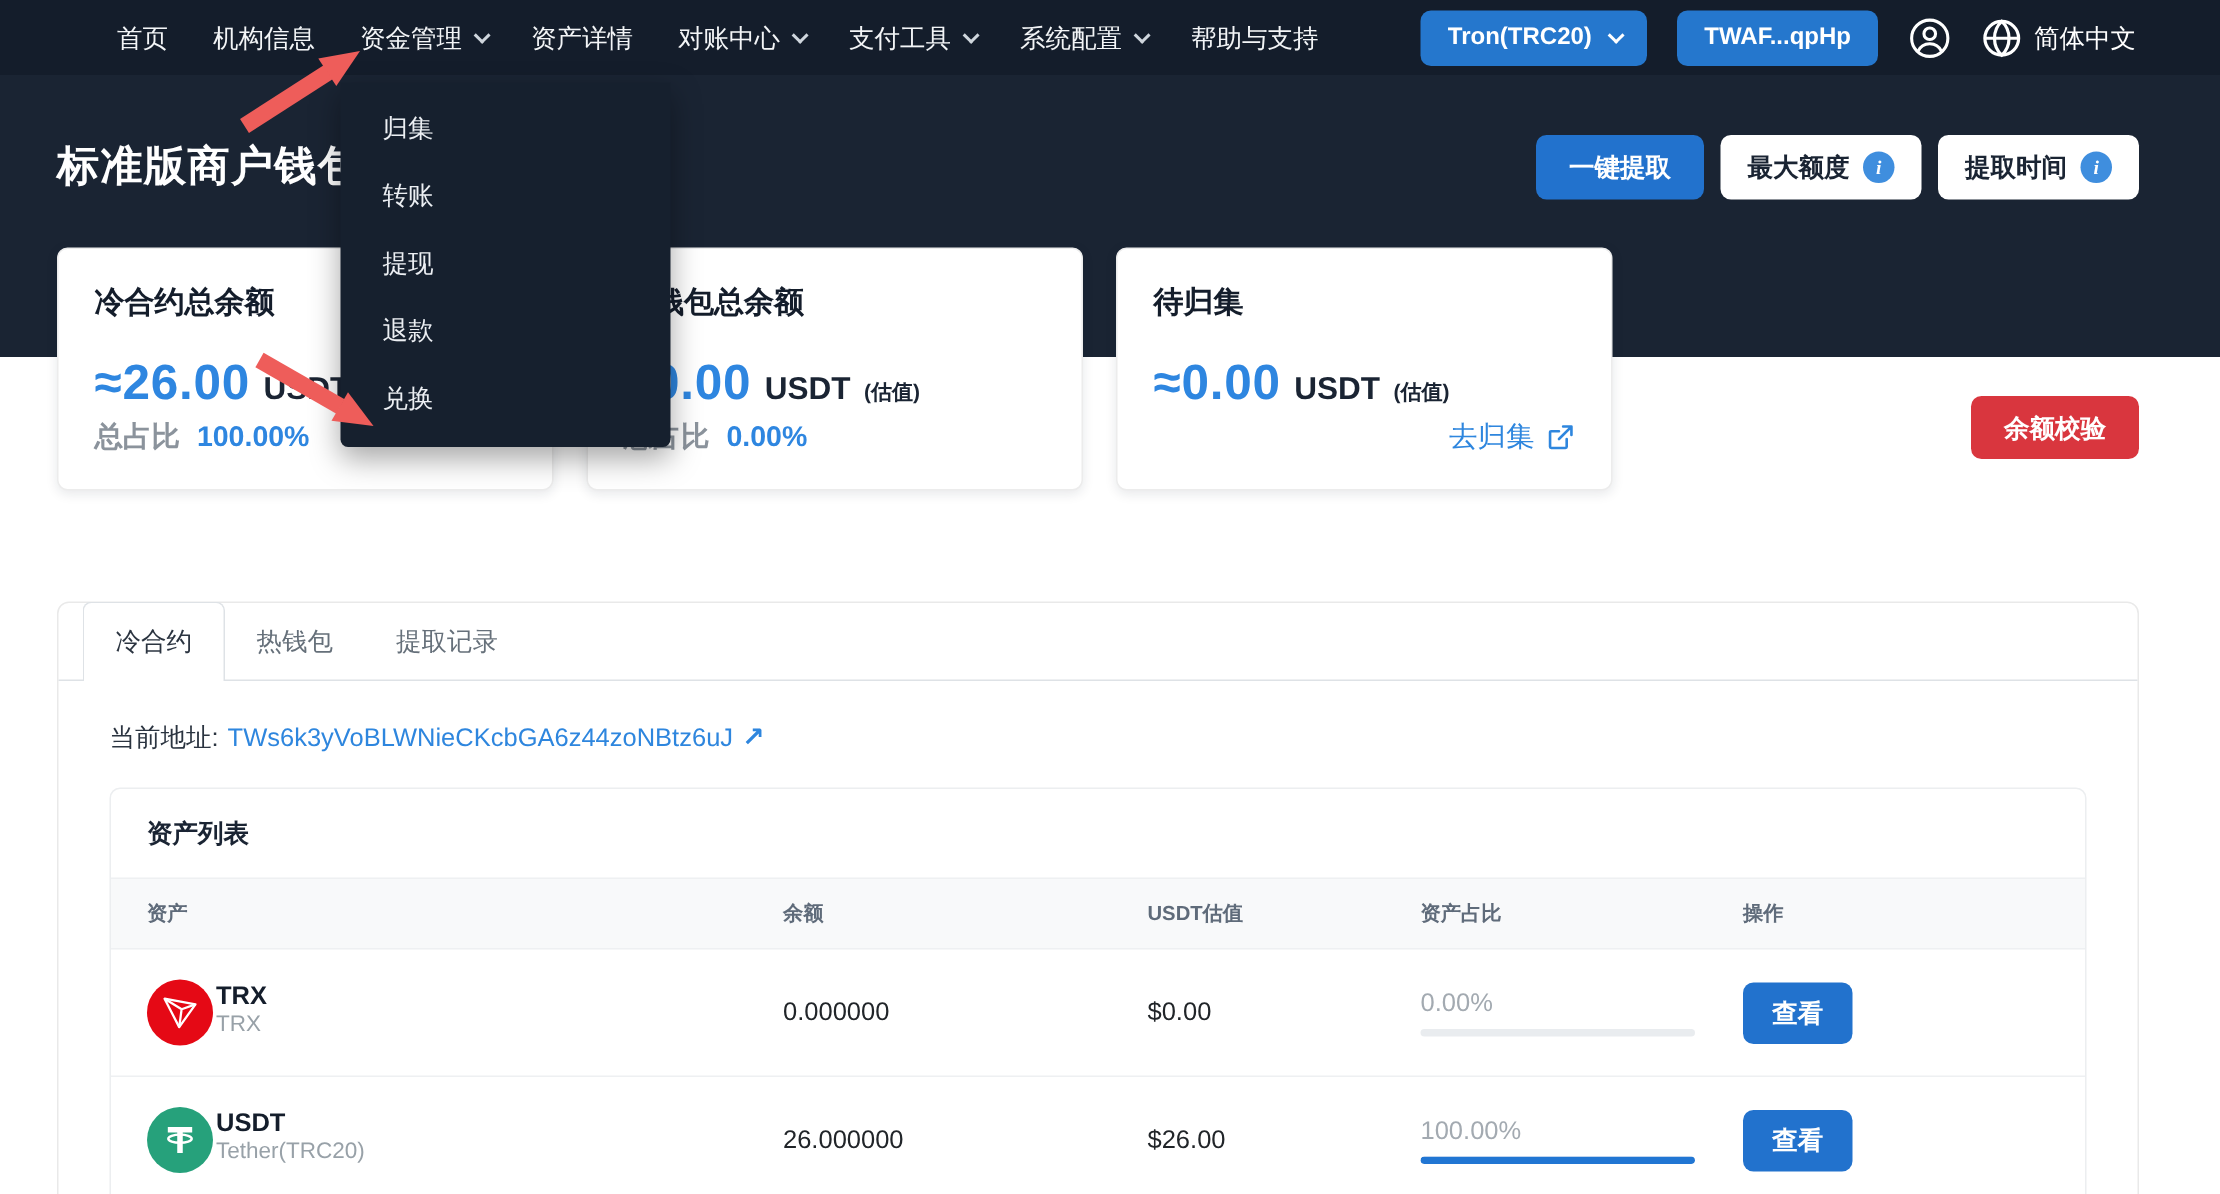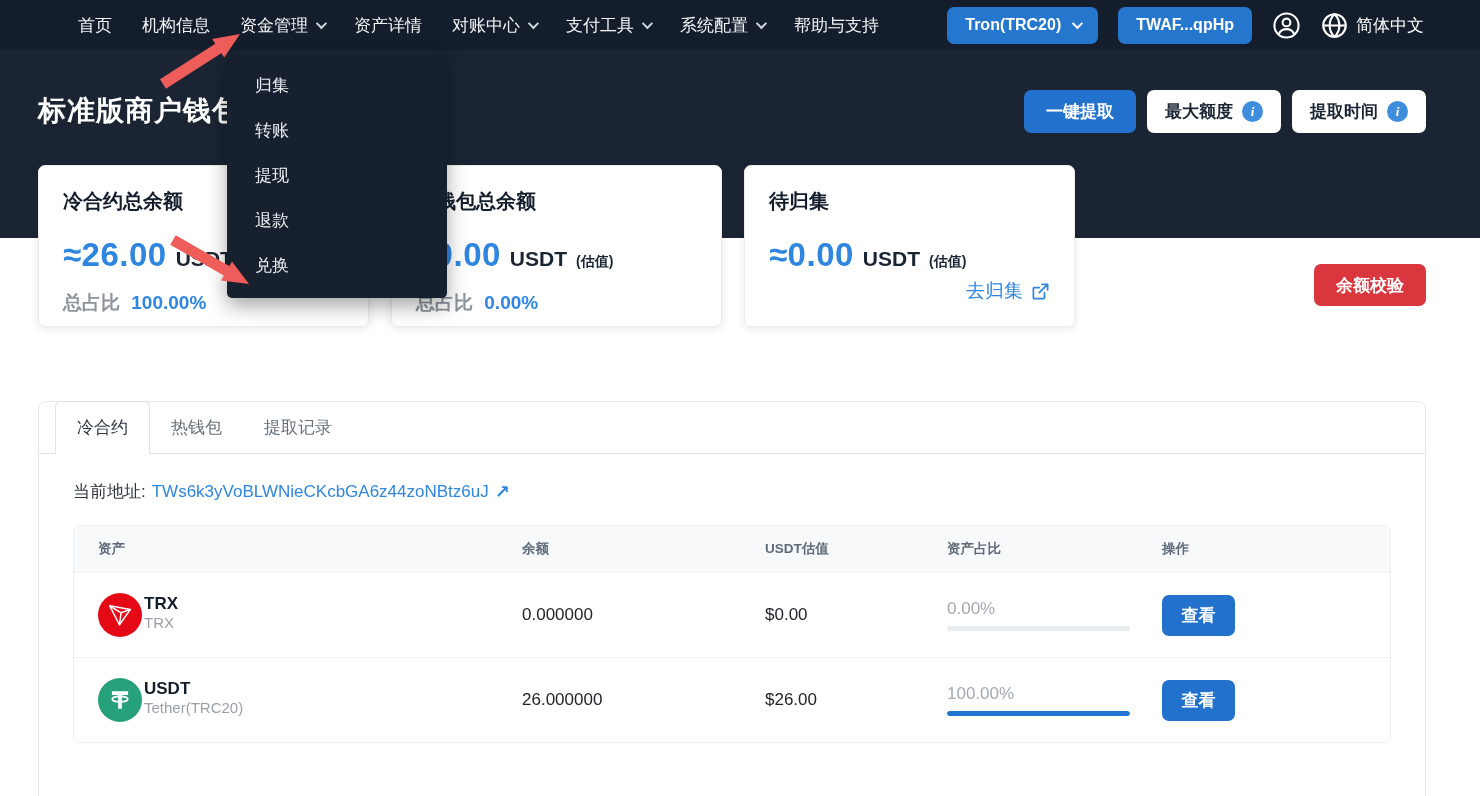--- a/index.html
+++ b/index.html
@@ -42,21 +42,21 @@
   
   .cards-row { position:absolute; left:38px; top:165px; width:1037px; z-index:6;
     display:grid; grid-template-columns:1fr 1fr 1fr; gap:22px; }
   .sum-card { background:#fff; border:1px solid #ececec; border-radius:7px; height:162px;
     box-shadow:0 2px 8px rgba(20,30,50,.10); padding:22px 24px; position:relative; }
   .sum-title { font-size:20px; font-weight:700; color:#141d2b; }
   .sum-value-row { margin-top:18px; display:flex; align-items:baseline; gap:9px; }
   .sum-value { font-size:33px; font-weight:700; color:#2e86e0; letter-spacing:.5px; }
   .sum-unit { font-size:21px; font-weight:700; color:#1a2433; }
   .sum-note { font-size:14px; font-weight:700; color:#1a2433;margin-top:20px; }
-  .sum-footer { margin-top:16px; font-size:19px; }
+  .sum-footer { margin-top:4px; font-size:19px; }
   .sum-footer .lbl { color:#8b939c; font-weight:600; }
   .sum-footer .val { color:#2e86e0; font-weight:700; margin-left:6px; }
   .sum-link { position:absolute; right:24px; bottom:22px; color:#2e86de; font-size:19px;
     font-weight:500; display:flex; align-items:center; gap:8px; cursor:pointer;margin-top:12px; }
 
   .verify-btn { position:absolute; left:1314px; top:264px; width:112px; height:42px;
     background:#d9363e; color:#fff; border:none; border-radius:7px; font-size:17px;
     font-weight:700; cursor:pointer; z-index:6;
     font-family:"Liberation Sans","DejaVu Sans",sans-serif; }
 
@@ -237,20 +237,21 @@
 
     <div class="addr-row">
       <span>当前地址:</span>
       <span class="addr-link">
         <span>TWs6k3yVoBLWNieCKcbGA6z44zoNBtz6uJ</span>
         <span class="addr-arrow">↗</span>
       </span>
     </div>
 
     <div class="asset-card">
+      <div class="asset-card-header">资产列表</div>
 
       <div class="grid-row thead">
         <div>资产</div>
         <div>余额</div>
         <div>USDT估值</div>
         <div>资产占比</div>
         <div>操作</div>
       </div>
 
       <div class="grid-row trow">

